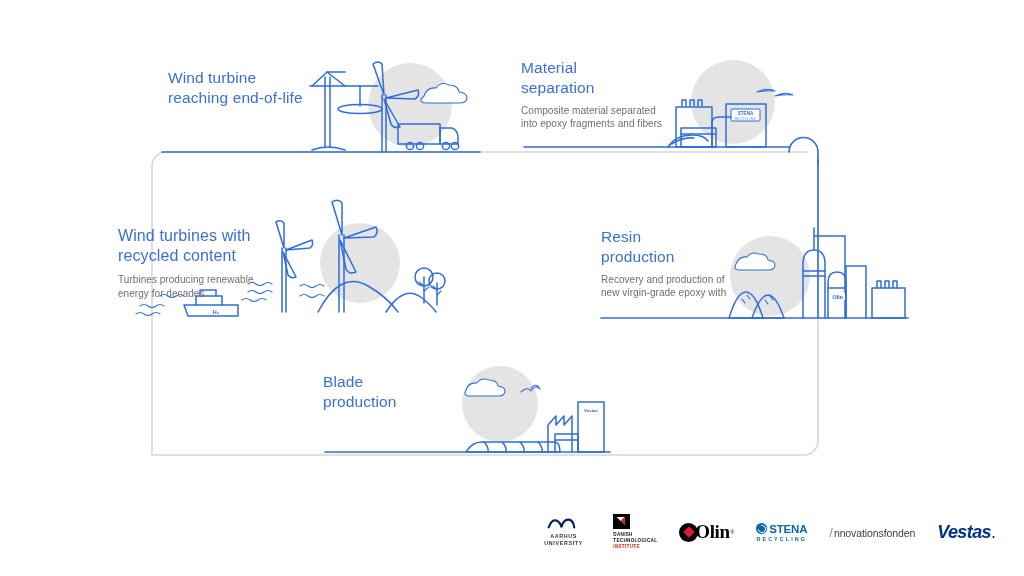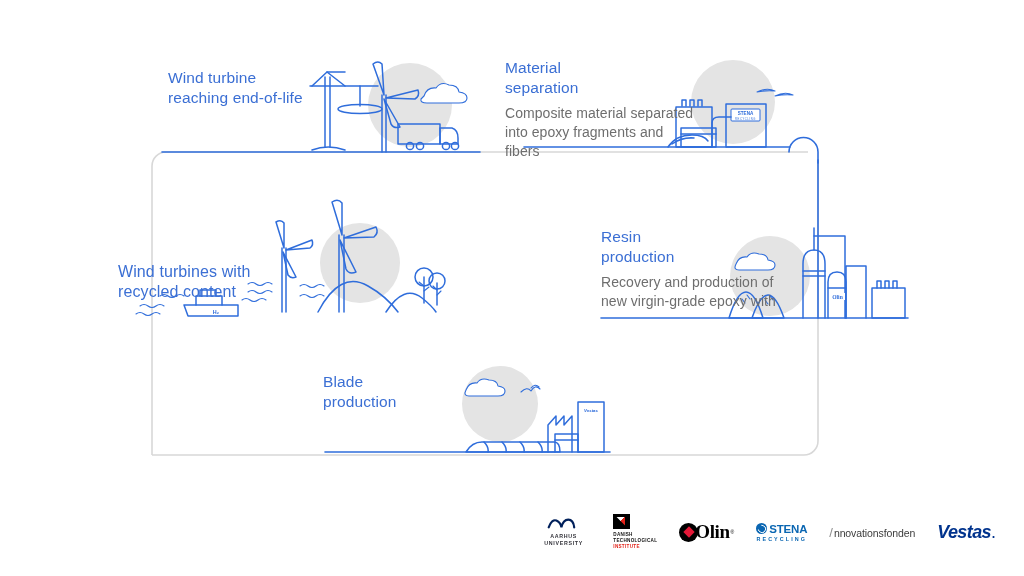--- a/index.html
+++ b/index.html
@@ -5,28 +5,28 @@
   html,body{margin:0;padding:0;}
   body{width:1024px;height:576px;background:#ffffff;overflow:hidden;
        font-family:"Liberation Sans",sans-serif;position:relative;}
   #stage{position:absolute;left:0;top:0;width:1024px;height:576px;}
   .svg-layer{position:absolute;left:0;top:0;width:1024px;height:576px;}
 
   .panel{position:absolute;}
   .p-title{color:#3b6fd4;font-size:15.5px;line-height:1.28;font-weight:400;
            letter-spacing:.1px;white-space:pre-line;}
   .p-title.big{font-size:16px;}
-  .p-desc{color:#6e6e6e;font-size:14px;line-height:1.38;margin-top:6px;
+  .p-desc{color:#6e6e6e;font-size:10px;line-height:1.38;margin-top:6px;
           white-space:pre-line;letter-spacing:.05px;}
 
   #panel-eol{left:168px;top:68px;width:185px;}
-  #panel-sep{left:505px;top:58px;width:190px;}
+  #panel-sep{left:521px;top:58px;width:190px;}
   #panel-resin{left:601px;top:227px;width:190px;}
   #panel-blade{left:323px;top:372px;width:200px;}
-  #panel-recycled{left:118px;top:226px;width:200px;margin-top:36px;}
+  #panel-recycled{left:118px;top:226px;width:200px;}
 
   #logos{position:absolute;left:536px;top:508px;width:460px;height:48px;
          display:flex;align-items:center;justify-content:flex-end;gap:22px;}
   .logo{display:flex;flex-direction:column;align-items:center;justify-content:center;
         height:44px;}
   .logo-cap{font-size:5.3px;letter-spacing:.7px;color:#33333a;margin-top:3px;
             text-align:center;line-height:1.25;font-weight:700;}
   .aarhus-mark{width:34px;height:13px;}
   .dti-mark{width:17px;height:15px;background:#000;position:relative;}
   .dti-mark:after{content:"";position:absolute;left:3px;top:3px;width:9px;height:9px;
@@ -254,20 +254,22 @@
   </div>
 
   <div class="panel" id="panel-blade">
     <div class="p-title">Blade
 production</div>
   </div>
 
   <div class="panel" id="panel-recycled">
     <div class="p-title big">Wind turbines with
 recycled content</div>
+    <div class="p-desc">Turbines producing renewable
+energy for decades</div>
   </div>
 
   <div id="logos">
 
     <div class="logo">
       <svg class="aarhus-mark" viewBox="0 0 40 15">
         <path d="M2 12 q4-10 9-8 q5 2 6 8 q2-9 8-9 q6 0 7 9" fill="none" stroke="#00205b" stroke-width="2.6" stroke-linecap="round"></path>
       </svg>
       <div class="logo-cap">AARHUS UNIVERSITY</div>
     </div>

